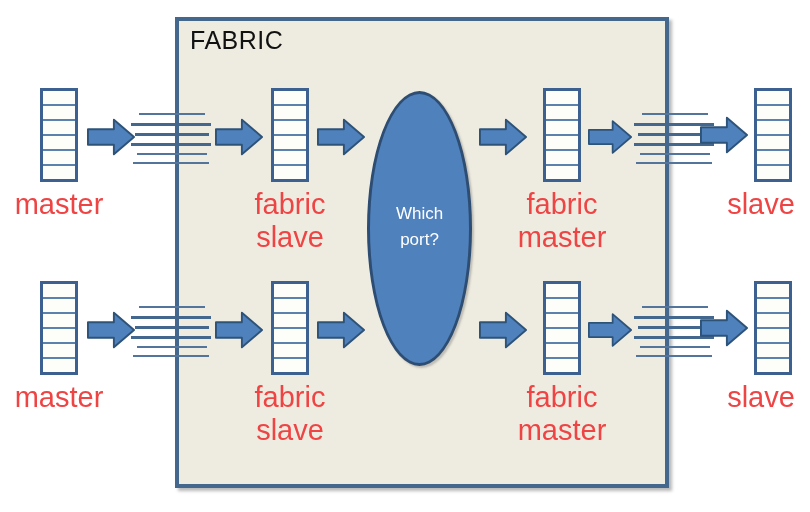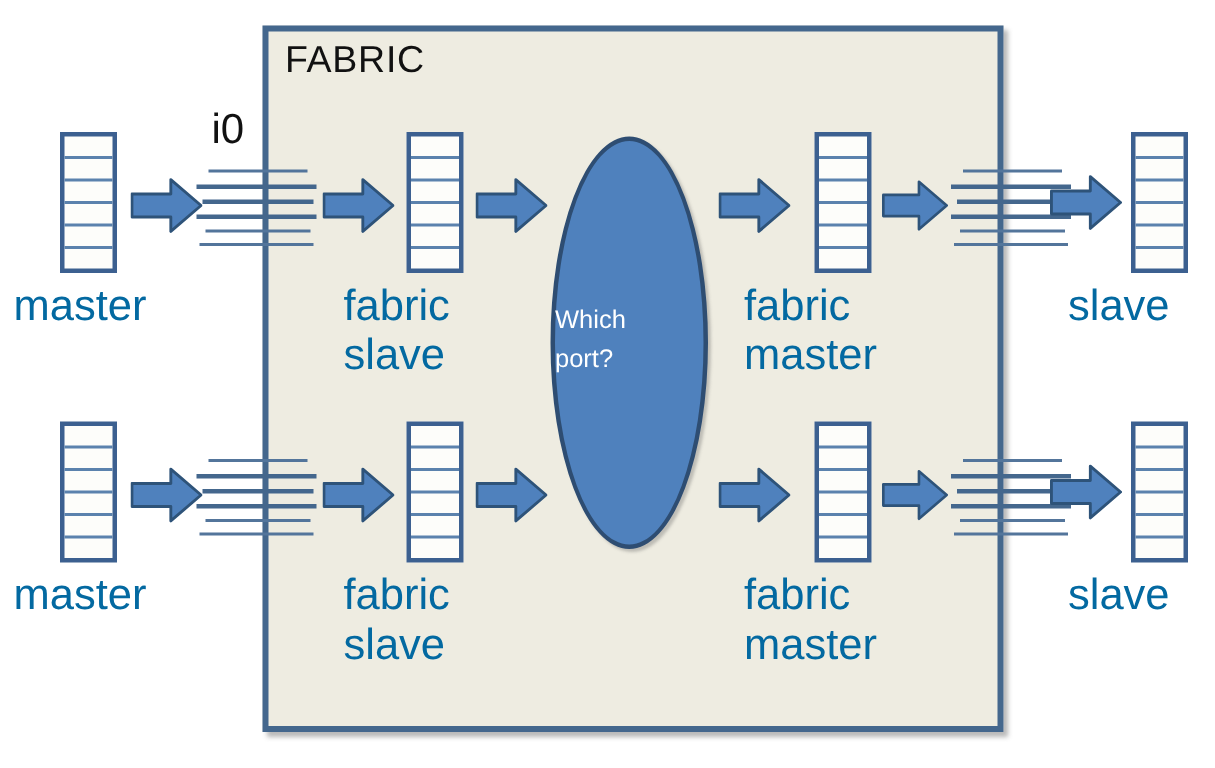--- a/index.html
+++ b/index.html
@@ -35,33 +35,33 @@
   
   .bus{width:80px;height:54px;}
   .bus .wire{position:absolute;height:3px;background:#44678d;}
   .bus .wire.thin{height:2px;background:#53759b;}
 
   
   .port-label{font-size:28px;color:#111;width:60px;}
 
   
   .label{
-    font-size:29px;color:#0369a1;text-align:left;
+    font-size:29px;color:#ef4444;text-align:center;
     white-space:pre-line;line-height:1.15;
   }
 
   
   .ellipse{
     left:367px;top:91px;width:99px;height:269px;
     background:#4f81bd;border:3px solid #2e4d72;border-radius:50%;
     box-shadow:2px 2px 2px rgba(100,100,100,0.35);
   }
   .ellipse-label{
     position:absolute;left:0;top:50%;transform:translateY(-54%);
-    width:100%;text-align:left;color:#ffffff;font-size:17px;
+    width:100%;text-align:center;color:#ffffff;font-size:17px;
     line-height:1.55;white-space:pre-line;
   }
 </style>
 </head>
 <body>
 
 <div class="canvas">
 
   <div class="abs fabric-box"></div>
   <div class="abs fabric-title">FABRIC</div>
@@ -73,21 +73,20 @@
       <div class="cell"></div>
       <div class="cell"></div>
       <div class="cell"></div>
   </div>
   <div class="abs label" style="left:9px;top:188px;width:100px;">master</div>
 
   <svg class="abs arrow" style="left:87px;top:116px;" viewBox="0 0 50 42">
       <path d="M1 13 L28 13 L28 3 L49 21 L28 39 L28 29 L1 29 Z"></path>
     </svg>
 
-  <div class="abs port-label" style="left:141px;top:70px;">i0</div>
   <div class="abs bus" style="left:131px;top:111px;">
     <span class="wire thin" style="left:8px;top:2px;width:66px;"></span>
     <span class="wire" style="left:0px;top:12px;width:80px;"></span>
     <span class="wire" style="left:4px;top:22px;width:74px;"></span>
     <span class="wire" style="left:0px;top:32px;width:80px;"></span>
     <span class="wire thin" style="left:6px;top:42px;width:70px;"></span>
     <span class="wire thin" style="left:2px;top:51px;width:76px;"></span>
   </div>
 
   <svg class="abs arrow" style="left:215px;top:116px;" viewBox="0 0 50 42">

